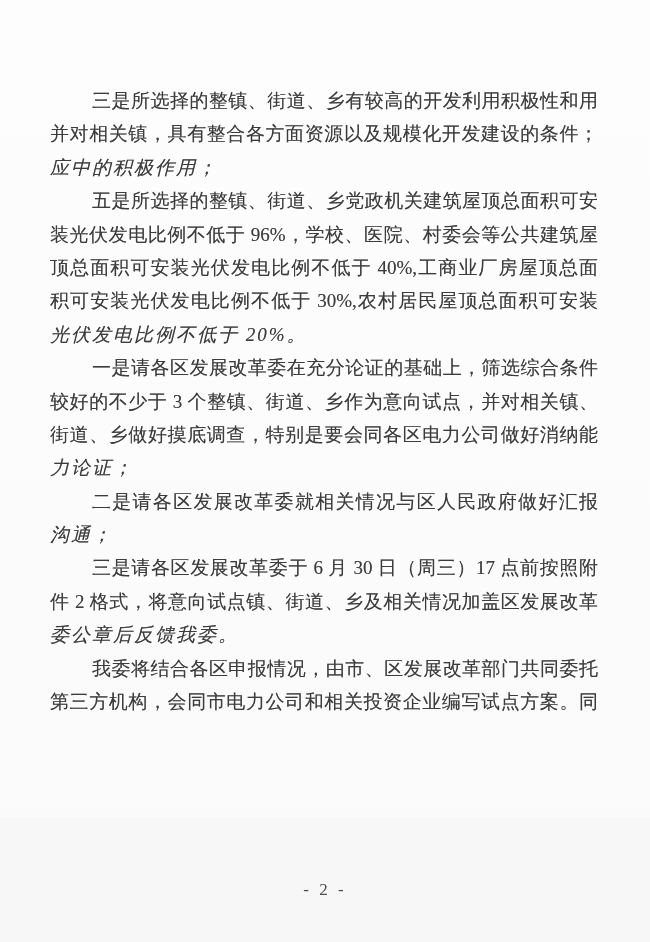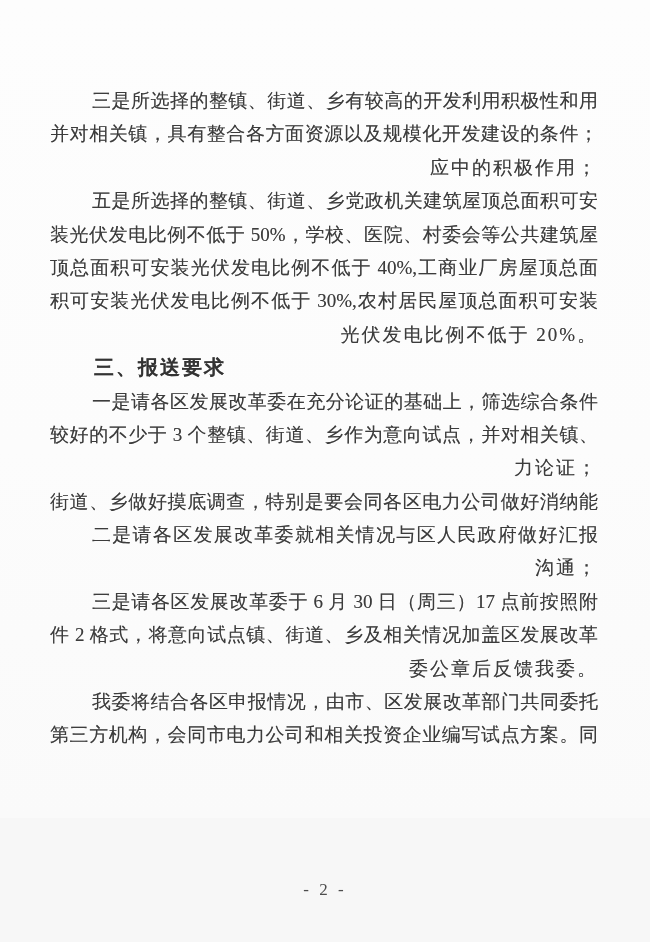--- a/index.html
+++ b/index.html
@@ -33,21 +33,22 @@
     overflow: hidden;
     white-space: pre-wrap;
     text-shadow: 0 0 0.6px rgba(80, 80, 80, 0.55);
   }
   .justify {
     text-align: justify;
     text-align-last: justify;
   }
   .plain {
     letter-spacing: 2px;
-    text-align: right;
+    text-align: left;
+    font-style: italic;
   }
   .indent {
     text-indent: 42px;
   }
   .heading {
     font-family: "Liberation Sans", sans-serif;
     font-weight: 700;
     font-size: 20px;
     color: #333333;
     letter-spacing: 2px;
@@ -68,29 +69,28 @@
 </style>
 </head>
 <body>
 
 <div class="page">
   <div class="text-block">
     <div class="line indent justify">三是所选择的整镇、街道、乡有较高的开发利用积极性和用</div>
     <div class="line justify">并对相关镇，具有整合各方面资源以及规模化开发建设的条件；</div>
     <div class="line plain">应中的积极作用；</div>
     <div class="line indent justify">五是所选择的整镇、街道、乡党政机关建筑屋顶总面积可安</div>
-    <div class="line justify">装光伏发电比例不低于 50%，学校、医院、村委会等公共建筑屋</div>
+    <div class="line justify">装光伏发电比例不低于 96%，学校、医院、村委会等公共建筑屋</div>
     <div class="line justify">顶总面积可安装光伏发电比例不低于 40%,工商业厂房屋顶总面</div>
     <div class="line justify">积可安装光伏发电比例不低于 30%,农村居民屋顶总面积可安装</div>
     <div class="line plain">光伏发电比例不低于 20%。</div>
-    <div class="line heading">三、报送要求</div>
     <div class="line indent justify">一是请各区发展改革委在充分论证的基础上，筛选综合条件</div>
     <div class="line justify">较好的不少于 3 个整镇、街道、乡作为意向试点，并对相关镇、</div>
+    <div class="line justify">街道、乡做好摸底调查，特别是要会同各区电力公司做好消纳能</div>
     <div class="line plain">力论证；</div>
-    <div class="line justify">街道、乡做好摸底调查，特别是要会同各区电力公司做好消纳能</div>
     <div class="line indent justify">二是请各区发展改革委就相关情况与区人民政府做好汇报</div>
     <div class="line plain">沟通；</div>
     <div class="line indent justify">三是请各区发展改革委于 6 月 30 日（周三）17 点前按照附</div>
     <div class="line justify">件 2 格式，将意向试点镇、街道、乡及相关情况加盖区发展改革</div>
     <div class="line plain">委公章后反馈我委。</div>
     <div class="line indent justify">我委将结合各区申报情况，由市、区发展改革部门共同委托</div>
     <div class="line justify">第三方机构，会同市电力公司和相关投资企业编写试点方案。同</div>
   </div>
   <div class="page-footer">- 2 -</div>
 </div>

